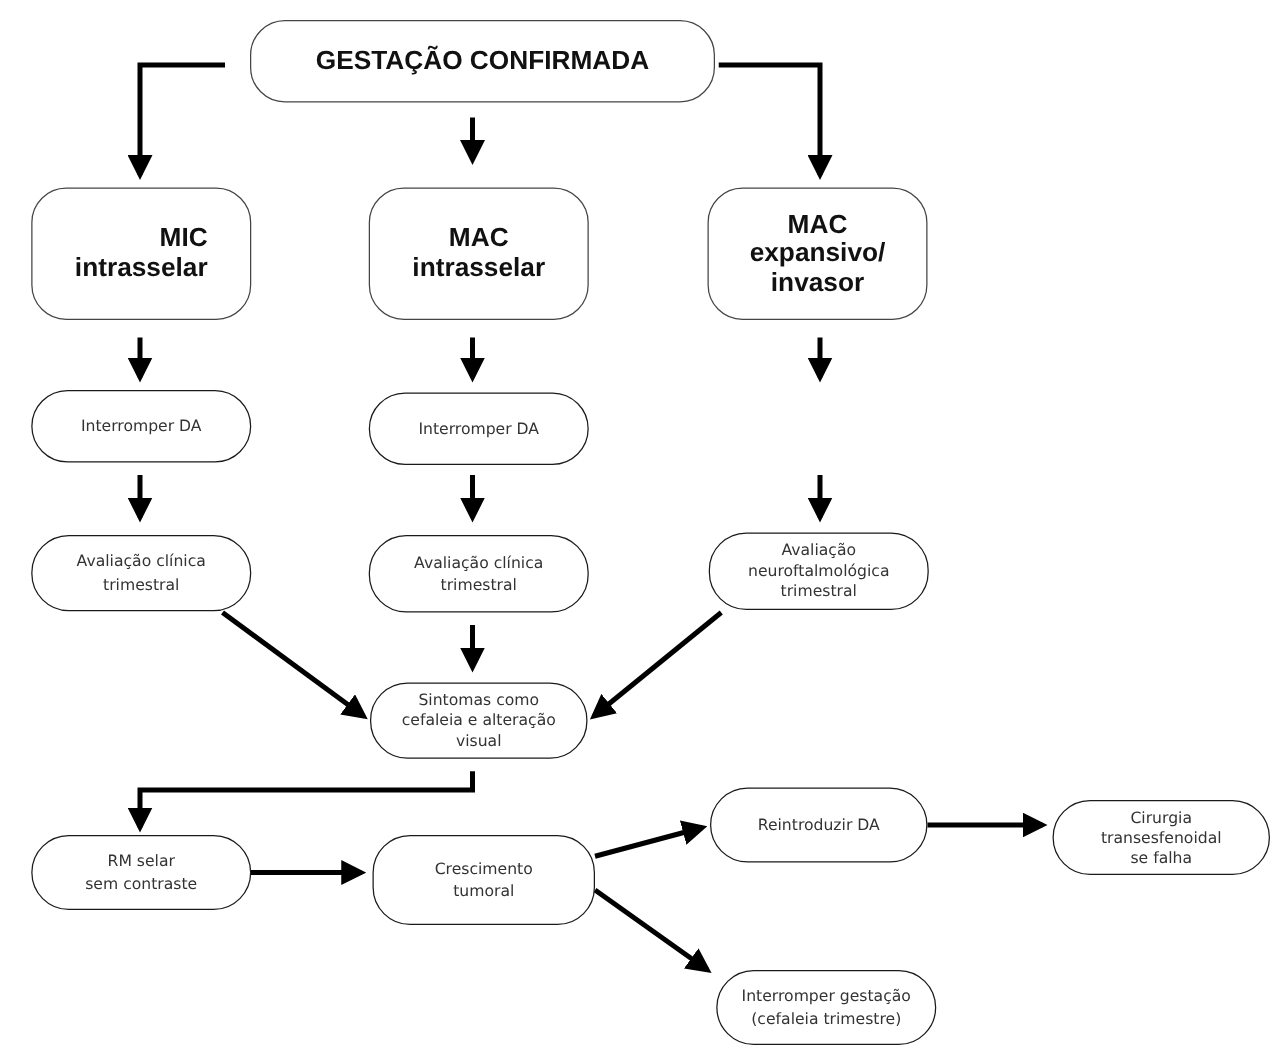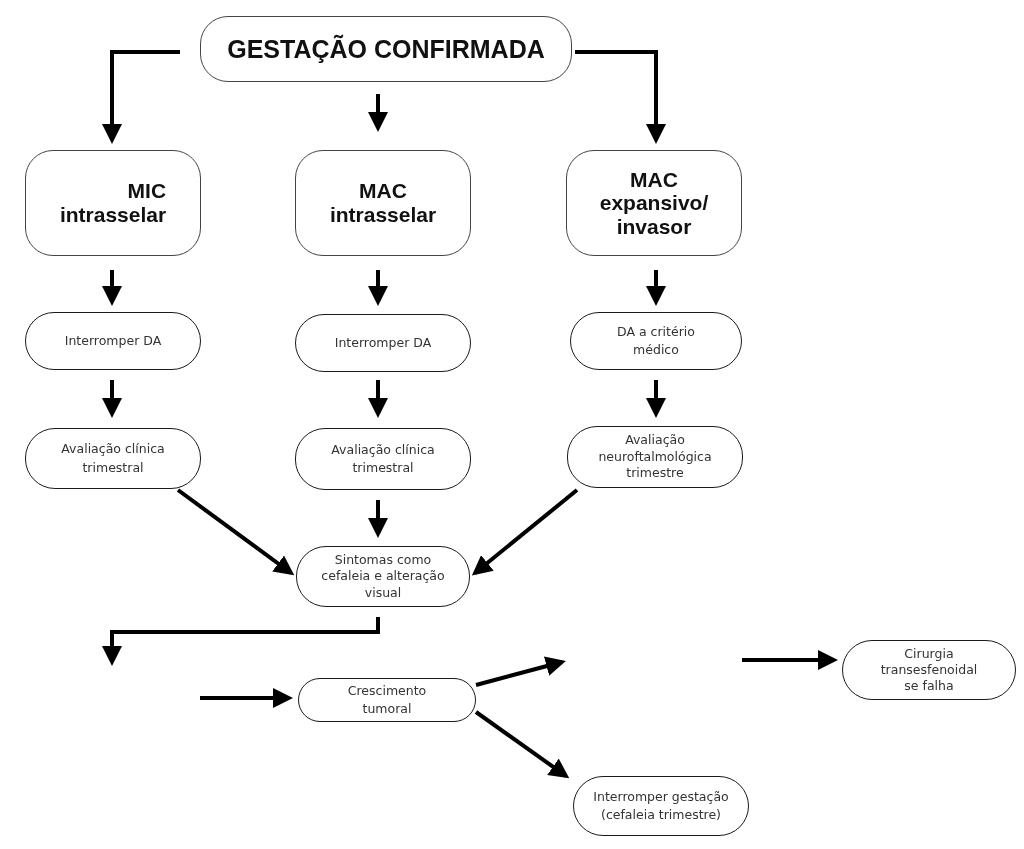--- a/index.html
+++ b/index.html
@@ -5,21 +5,21 @@
   html, body { margin:0; padding:0; background:#ffffff; }
   #canvas { position:relative; width:1024px; height:849px; overflow:hidden; background:#fff; }
   svg.links { position:absolute; left:0; top:0; width:1024px; height:849px; }
   .node { position:absolute; box-sizing:border-box; border:1.5px solid #1a1a1a; background:#fff;
           display:flex; align-items:center; justify-content:center; text-align:center;
           color:#222; line-height:1.3; }
   .node span { white-space:pre-line; }
   .rounded { border-radius:28px; border-color:#444; border-width:1px; }
   .pill { border-radius:30px; }
   .bold-node { font-family:"Liberation Sans", sans-serif; font-weight:bold; font-size:21px; color:#111; line-height:1.12; }
-  .title-node { font-family:"Liberation Sans", sans-serif; font-weight:bold; font-size:25px; color:#111; }
+  .title-node { font-family:"Liberation Sans", sans-serif; font-weight:bold; font-size:21px; color:#111; }
   .small-node { font-family:"DejaVu Sans", sans-serif; font-size:12.5px; color:#333; line-height:1.45; }
 </style>
 </head>
 <body>
 
 <div id="canvas">
 
   <svg class="links" viewBox="0 0 1024 849">
     <defs>
       <marker id="ah" viewBox="0 0 10 10" refX="8" refY="5" markerWidth="5" markerHeight="5" orient="auto-start-reverse">
@@ -73,51 +73,54 @@
 expansivo/
 invasor</span>
   </div>
 
   <div class="node pill small-node" style="left:25px;top:312px;width:176px;height:58px;">
     <span>Interromper DA</span>
   </div>
   <div class="node pill small-node" style="left:295px;top:314px;width:176px;height:58px;">
     <span>Interromper DA</span>
   </div>
-  <div class="node pill small-node" style="left:570px;top:312px;width:172px;height:58px;">
-    <span>DA a critério
-médico</span>
-  </div>
 
   <div class="node pill small-node" style="left:25px;top:428px;width:176px;height:61px;">
     <span>Avaliação clínica
 trimestral</span>
   </div>
   <div class="node pill small-node" style="left:295px;top:428px;width:176px;height:62px;">
     <span>Avaliação clínica
 trimestral</span>
   </div>
   <div class="node pill small-node" style="left:567px;top:426px;width:176px;height:62px;line-height:1.35;">
     <span>Avaliação
 neuroftalmológica
-trimestre</span>
+trimestral</span>
   </div>
 
   <div class="node pill small-node" style="left:296px;top:546px;width:174px;height:61px;line-height:1.3;">
     <span>Sintomas como
 cefaleia e alteração
 visual</span>
   </div>
 
+  <div class="node pill small-node" style="left:25px;top:668px;width:176px;height:60px;">
+    <span>RM selar
+sem contraste</span>
+  </div>
 
-  <div class="node pill small-node" style="left:298px;top:668px;width:178px;height:44px;margin-top:10px;">
+  <div class="node pill small-node" style="left:298px;top:668px;width:178px;height:72px;">
     <span>Crescimento
 tumoral</span>
   </div>
 
+  <div class="node pill small-node" style="left:568px;top:630px;width:174px;height:60px;">
+    <span>Reintroduzir DA</span>
+  </div>
 
   <div class="node pill small-node" style="left:842px;top:630px;width:174px;height:60px;line-height:1.3;margin-top:10px;">
     <span>Cirurgia
 transesfenoidal
 se falha</span>
   </div>
 
   <div class="node pill small-node" style="left:573px;top:776px;width:176px;height:60px;">
     <span>Interromper gestação
 (cefaleia trimestre)</span>

